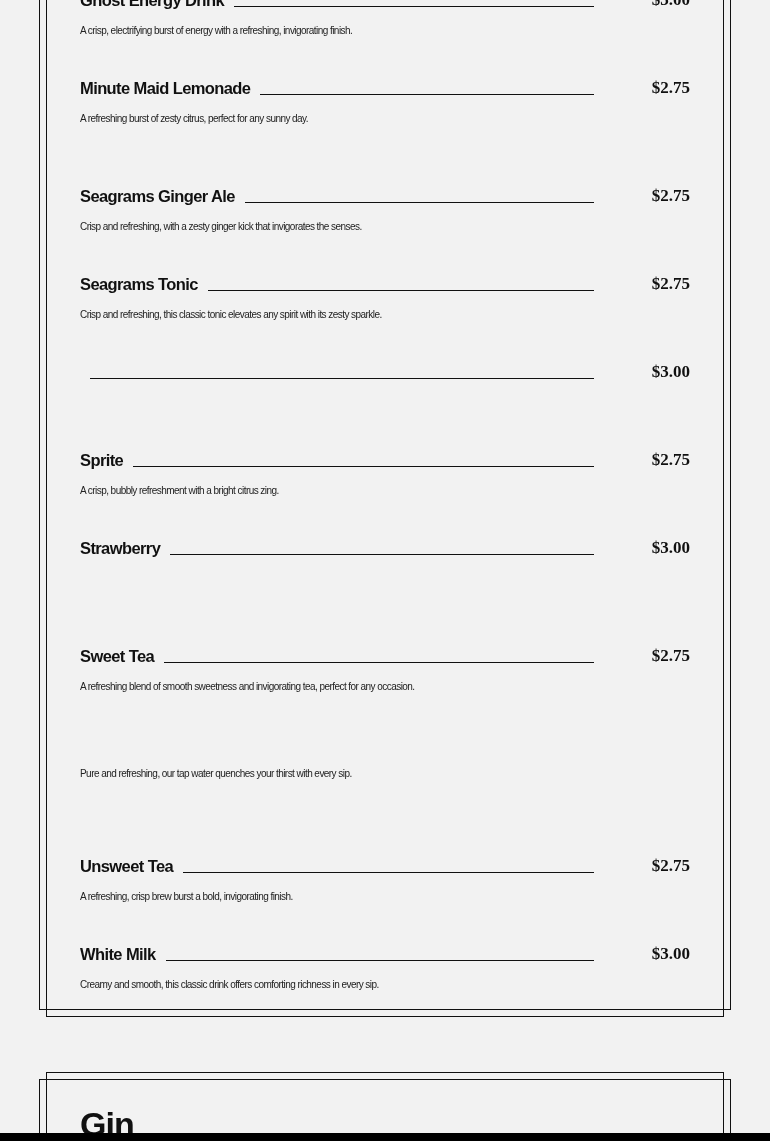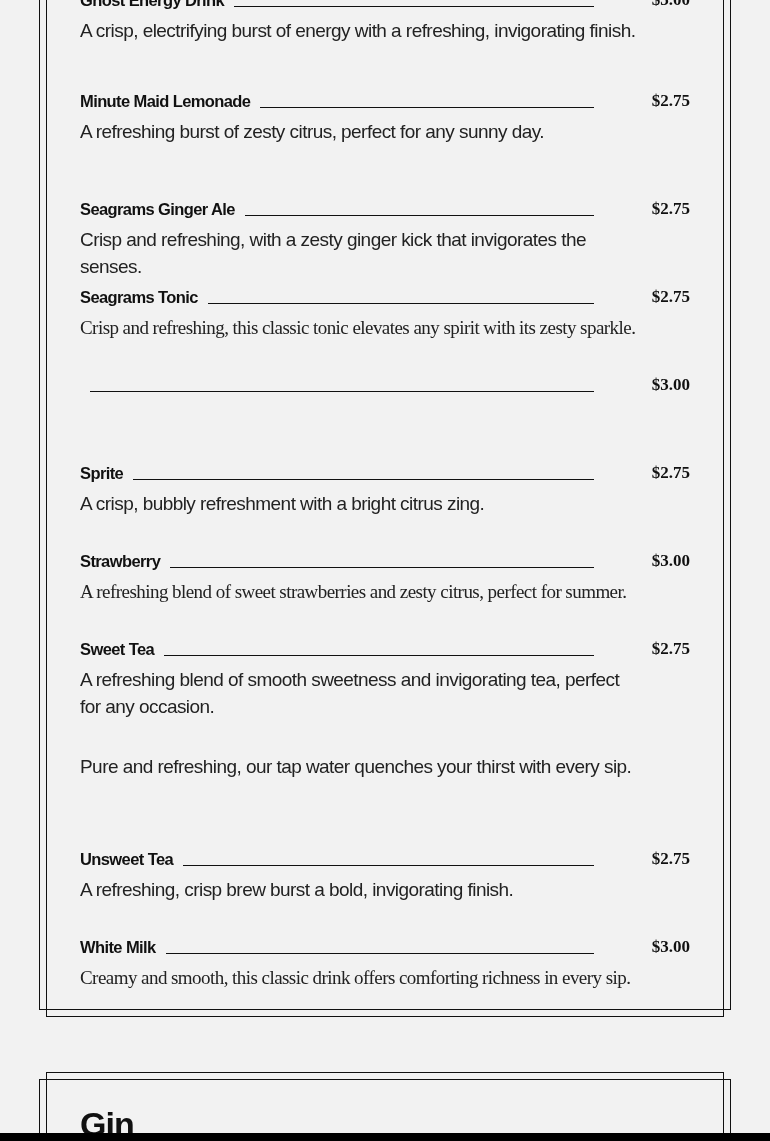--- a/index.html
+++ b/index.html
@@ -24,22 +24,22 @@
     .items {
       position: absolute;
       left: 80px;
       width: 610px;
       top: -18px;
     }
     .item {
       position: relative;
       height: 88px;
     }
-    .item.tall { height: 115px; }
-    .item.extra-gap { height: 108px; margin-top: 13px; }
+    .item.tall { height: 115px; margin-top: 20px; }
+    .item.extra-gap { height: 108px; }
     .item-head {
       display: flex;
       align-items: flex-end;
       height: 28px;
     }
     .item-name {
       font-family: "Liberation Sans", sans-serif;
       font-weight: bold;
       font-size: 16.5px;
       letter-spacing: -0.6px;
@@ -62,27 +62,27 @@
       font-weight: bold;
       font-size: 17px;
       color: #111;
       white-space: nowrap;
       line-height: 20px;
       padding-left: 48px;
     }
     .item-desc {
       margin-top: 7px;
       font-family: "Liberation Sans", sans-serif;
-      font-size: 19px;
+      font-size: 10px;
       letter-spacing: -0.55px;
       line-height: 27px;
       color: #222;
       width: 560px;
     }
-    .item-desc.wide { width: 612px; font-family: Liberation Serif, serif; }
+    .item-desc.wide { width: 612px; }
     .gin-title {
       position: absolute;
       left: 80px;
       top: 1104px;
       font-family: "Liberation Sans", sans-serif;
       font-weight: bold;
       font-size: 34px;
       letter-spacing: -1px;
       color: #111;
       line-height: 40px;
@@ -155,21 +155,20 @@
     </div>
     <div class="item-desc">A crisp, bubbly refreshment with a bright citrus zing.</div>
   </div>
 
   <div class="item">
     <div class="item-head">
       <span class="item-name">Strawberry</span>
       <span class="leader"></span>
       <span class="item-price">$3.00</span>
     </div>
-    <div class="item-desc wide">A refreshing blend of sweet strawberries and zesty citrus, perfect for summer.</div>
   </div>
 
   <div class="item tall">
     <div class="item-head">
       <span class="item-name">Sweet Tea</span>
       <span class="leader"></span>
       <span class="item-price">$2.75</span>
     </div>
     <div class="item-desc">A refreshing blend of smooth sweetness and invigorating tea, perfect for any occasion.</div>
   </div>

